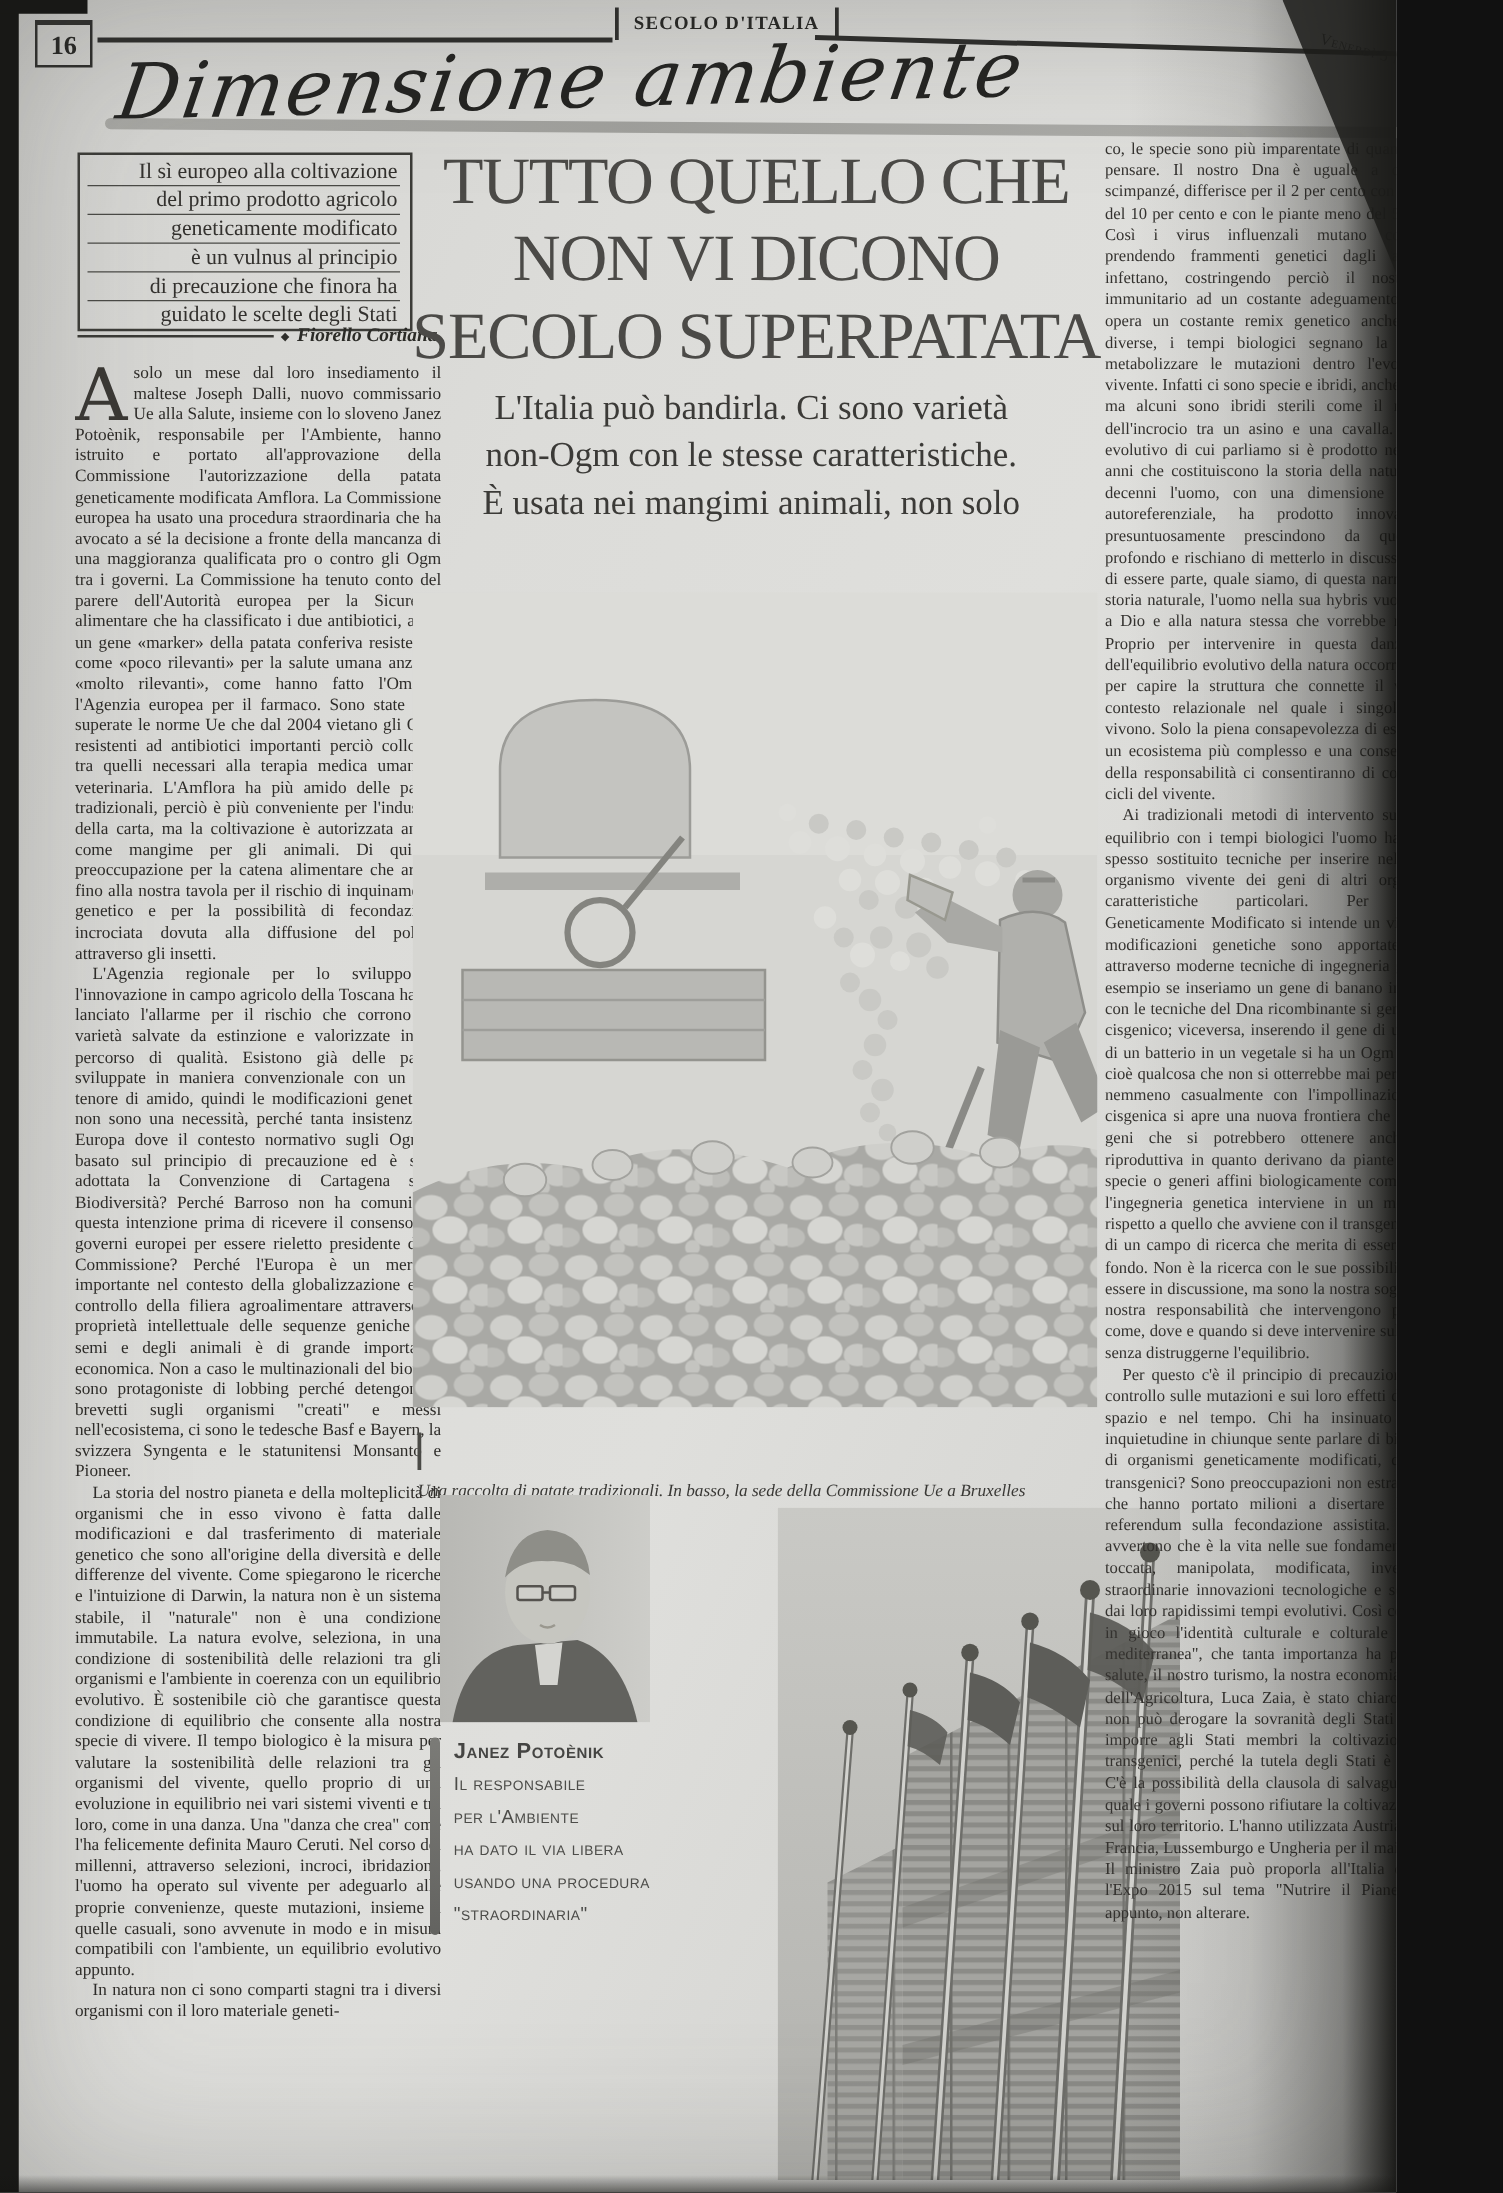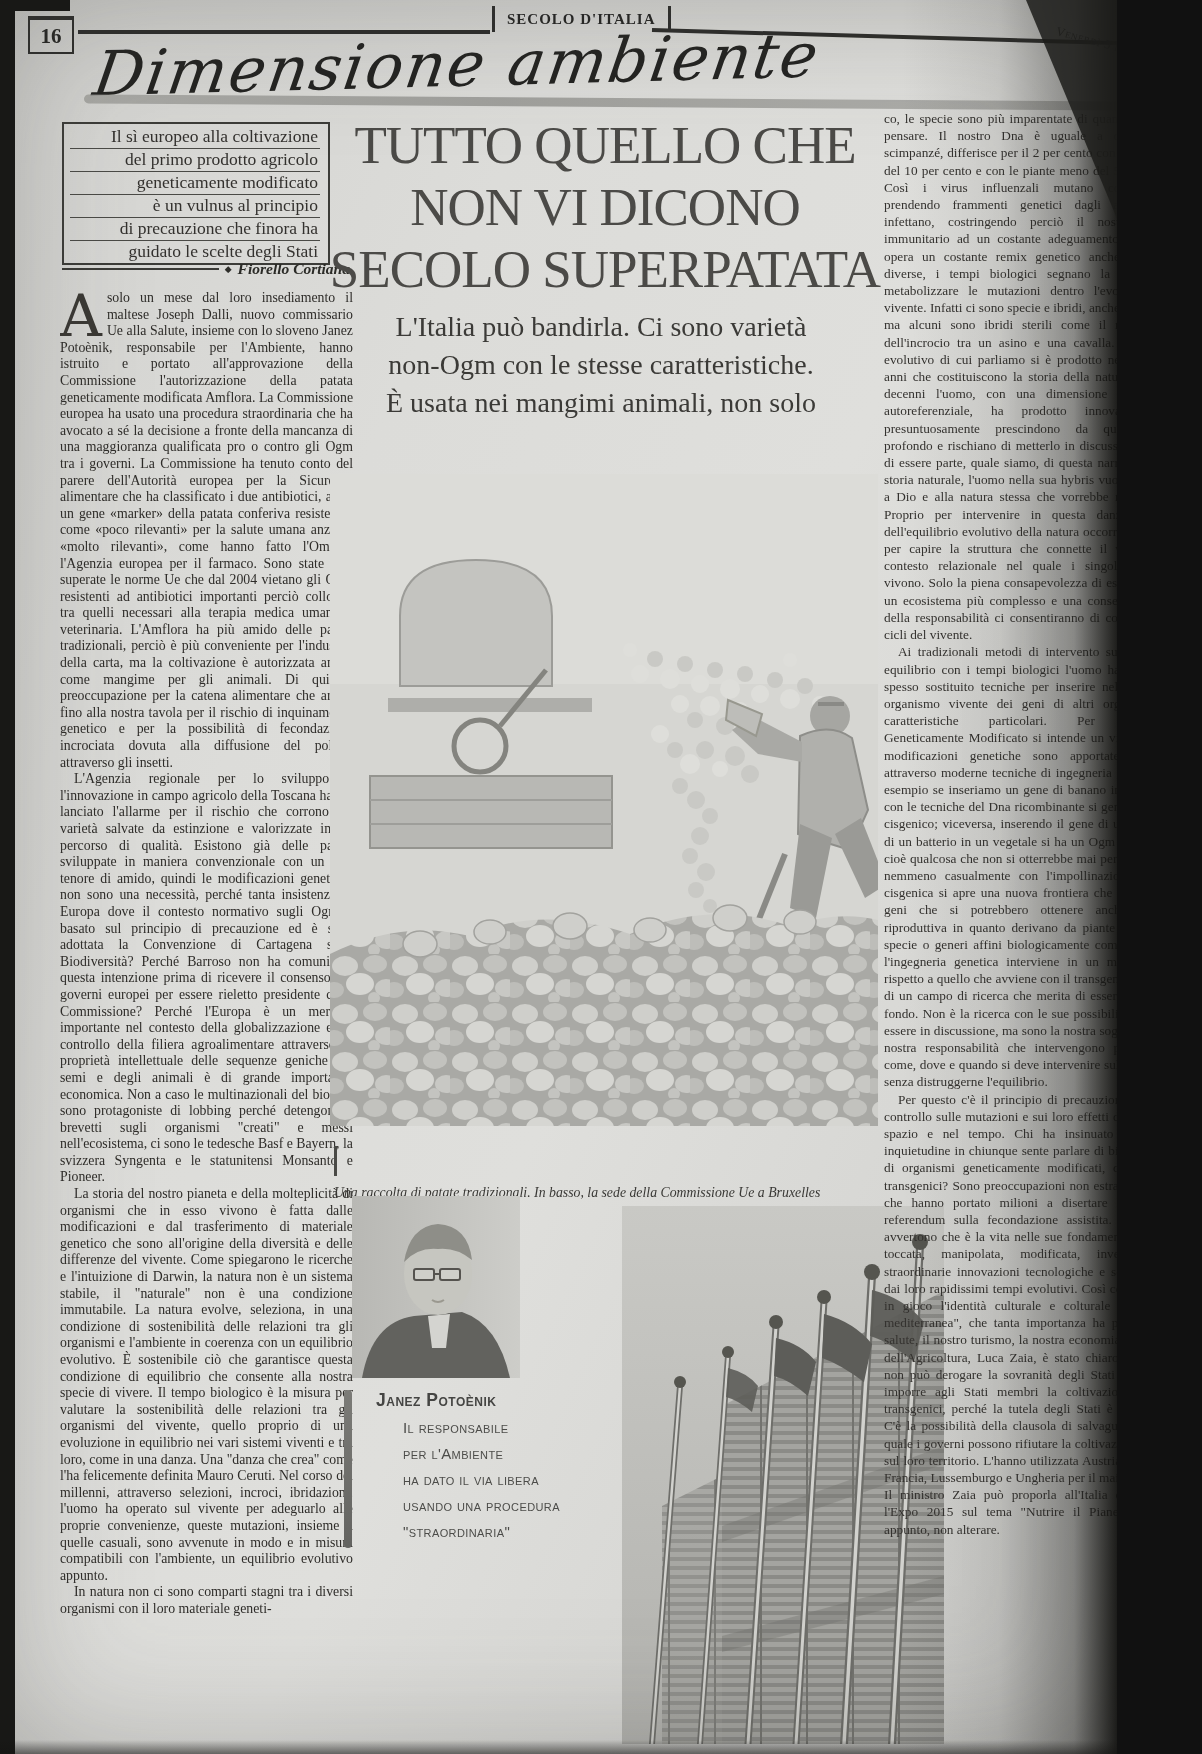--- a/index.html
+++ b/index.html
@@ -52,25 +52,25 @@
      font-size:53px;line-height:62px;letter-spacing:-1px;font-weight:500;}
   .deck{position:absolute;left:318px;top:308px;width:566px;text-align:center;color:#3b3a37;font-size:28px;line-height:38px;}
   .photo{position:absolute;overflow:hidden;}
   .photo-main{left:330px;top:474px;width:548px;height:652px;}
   .photo-portrait{left:352px;top:1196px;width:168px;height:182px;}
   .photo-flags{left:622px;top:1206px;width:322px;height:538px;}
   .caption{position:absolute;left:334px;top:1150px;width:546px;display:flex;gap:8px;align-items:flex-start;flex-direction:column;}
   .cap-tick{width:2.5px;height:30px;background:#4a4a46;margin-top:-4px;}
   .cap-text{font-style:italic;font-size:13.8px;line-height:17px;color:#393835;}
 
-  .pq{position:absolute;left:344px;top:1390px;width:256px;display:flex;gap:24px;}
+  .pq{position:absolute;left:344px;top:1390px;width:256px;display:flex;gap:11px;}
   .pq-bar{width:8px;height:158px;background:linear-gradient(180deg,#7b7b77,#636360);border-radius:4px;}
   .pq-text{font-family:"Liberation Sans",sans-serif;color:#4c4c49;}
   .pq-name{font-size:17.5px;font-weight:bold;font-variant:small-caps;letter-spacing:.5px;color:#454543;margin-bottom:4px;}
-  .pq-line{font-size:15px;line-height:26px;font-variant:small-caps;letter-spacing:.4px;margin-left:27px;}
+  .pq-line{font-size:15px;line-height:26px;font-variant:small-caps;letter-spacing:.4px;}
 </style>
 </head>
 <body>
 
 <div id="page">
 
   <div class="pageno-box">16</div>
   <div class="rule rule-l"></div>
   <div class="rule rule-r"></div>
   <div class="mast-box">SECOLO D'ITALIA</div>

